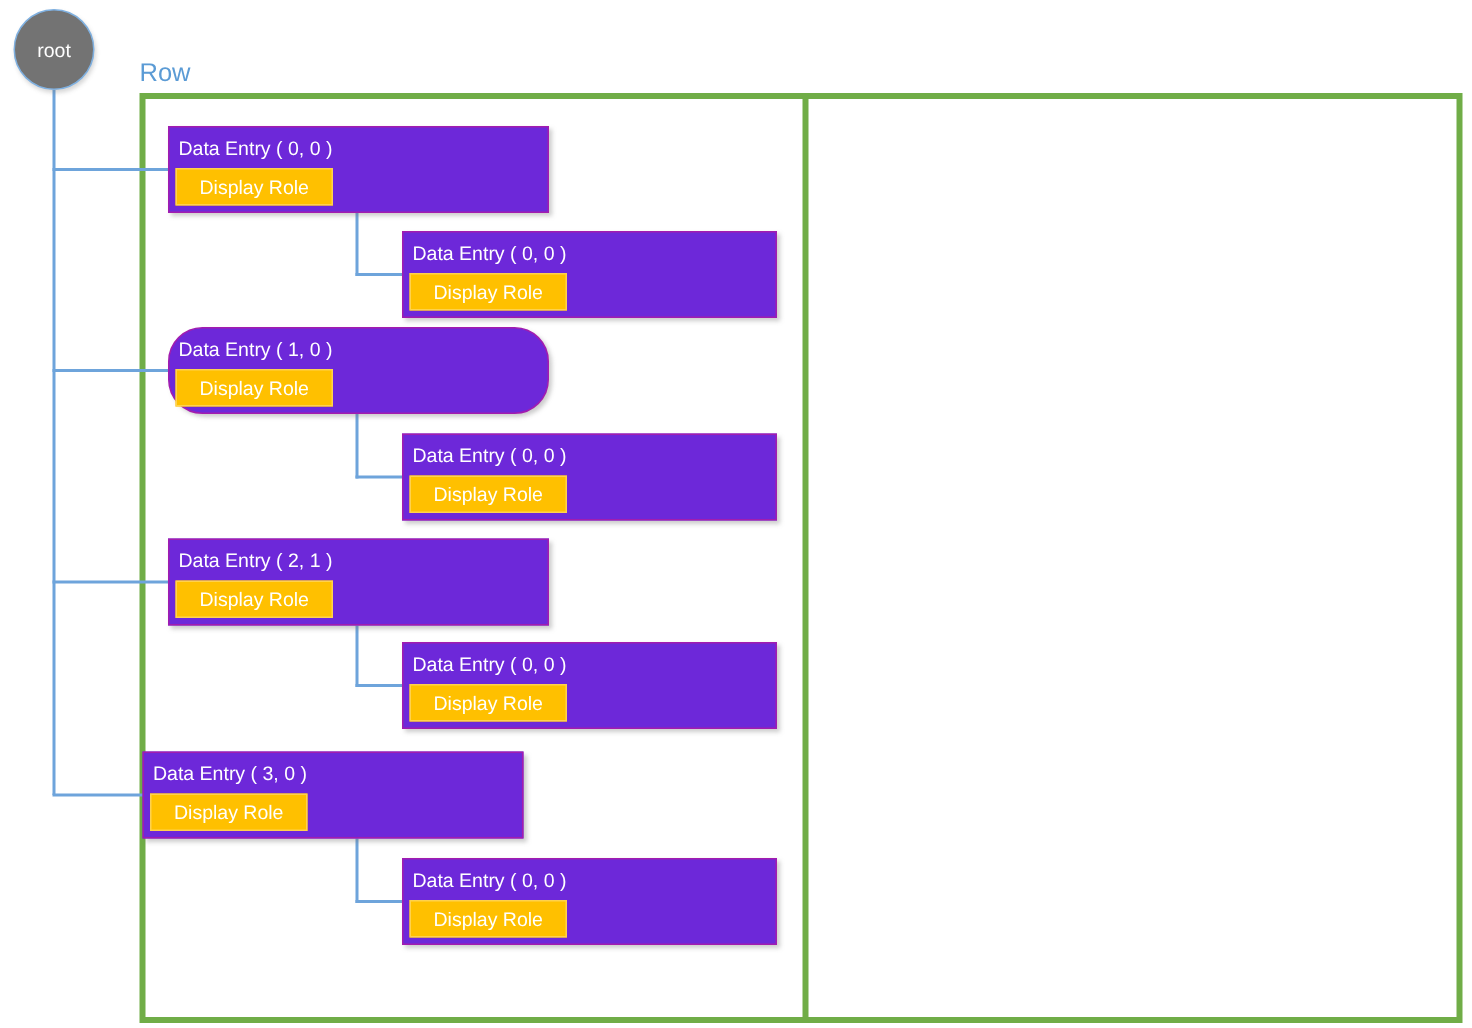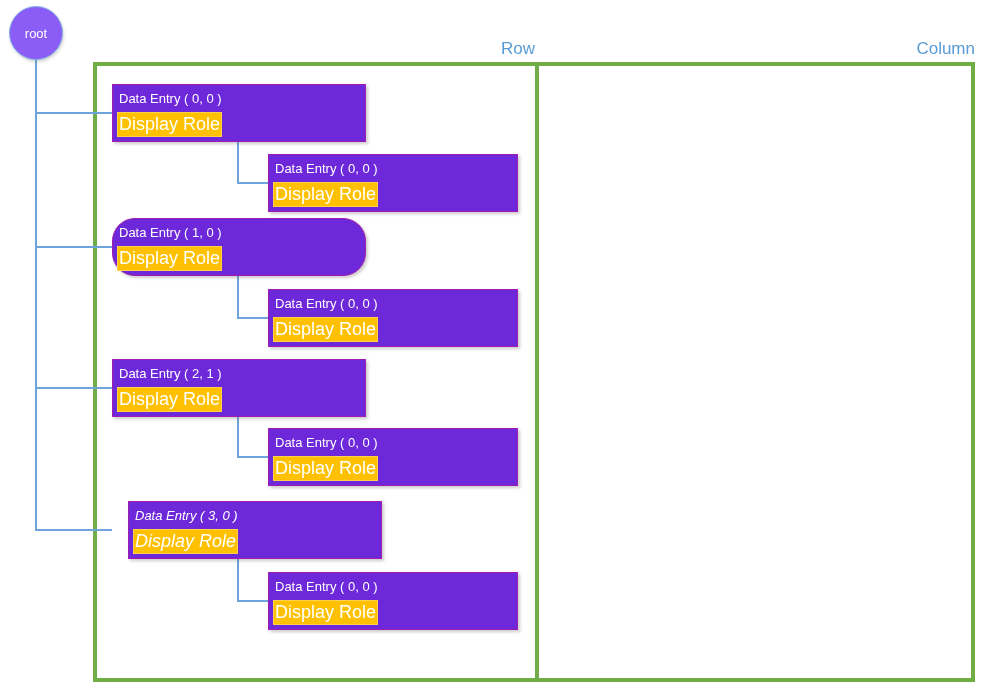--- a/index.html
+++ b/index.html
@@ -22,30 +22,30 @@
   .outer-frame { left: 93px; top: 62px; width: 882px; height: 620px; }
   .frame-divider {
     position: absolute;
     left: 535px; top: 62px; width: 4px; height: 620px;
     background: #70AD47;
   }
 
   
   .section-header {
     position: absolute; top: 38px; height: 22px;
-    color: #5B9BD5; font-size: 17px; text-align: right; line-height: 22px;
+    color: #5B9BD5; font-size: 17px; text-align: left; line-height: 22px;
   }
   .row-header    { left: 93px;  width: 442px; }
   .column-header { left: 539px; width: 436px; }
 
   
   .root-node {
     position: absolute; left: 9px; top: 6px;
     width: 54px; height: 54px; border-radius: 50%;
-    background: #8b5cf6;
+    background: #737373;
     border: 1px solid #7fb0e0;
     box-sizing: border-box;
     color: #ffffff; font-size: 13px;
     display: flex; align-items: center; justify-content: center;
     box-shadow: 1px 2px 3px rgba(120,120,120,0.30);
   }
 
   
   .line { position: absolute; background: #6EA4DB; }
   .line.h { height: 2px; }
@@ -64,34 +64,33 @@
   .entry-title {
     position: absolute; left: 6px; top: 6px;
     font-size: 13px; white-space: pre;
   }
   .role-badge {
     position: absolute; left: 4px; top: 27px;
     width: 105px; height: 25px;
     background: #FFC000;
     border: 1px solid #ffd24d;
     box-sizing: border-box;
-    color: #ffffff; font-size: 18px;
+    color: #ffffff; font-size: 13px;
     text-align: center; line-height: 23px;
   }
 </style>
 </head>
 <body>
 
 <div class="canvas">
 
   <div class="frame outer-frame"></div>
   <div class="frame-divider"></div>
 
   <div class="section-header row-header">Row</div>
-  <div class="section-header column-header">Column</div>
 
   <div class="line v" style="left:35px; top:60px;  height:470px;"></div>
   <div class="line h" style="left:35px; top:112px; width:77px;"></div>
   <div class="line h" style="left:35px; top:246px; width:77px;"></div>
   <div class="line h" style="left:35px; top:387px; width:77px;"></div>
   <div class="line h" style="left:35px; top:529px; width:77px;"></div>
 
   <div class="line v" style="left:237px; top:142px; height:42px;"></div>
   <div class="line h" style="left:237px; top:182px; width:31px;"></div>
   <div class="line v" style="left:237px; top:276px; height:43px;"></div>
@@ -125,21 +124,21 @@
 
   <div class="entry parent" style="left:112px; top:359px;">
     <div class="entry-title">Data Entry ( 2, 1 )</div>
     <div class="role-badge">Display Role</div>
   </div>
   <div class="entry child" style="left:268px; top:428px;">
     <div class="entry-title">Data Entry ( 0, 0 )</div>
     <div class="role-badge">Display Role</div>
   </div>
 
-  <div class="entry parent" style="left:128px; top:501px;font-style:italic;">
+  <div class="entry parent" style="left:95px; top:501px;">
     <div class="entry-title">Data Entry ( 3, 0 )</div>
     <div class="role-badge">Display Role</div>
   </div>
   <div class="entry child" style="left:268px; top:572px;">
     <div class="entry-title">Data Entry ( 0, 0 )</div>
     <div class="role-badge">Display Role</div>
   </div>
 
 </div>
 

